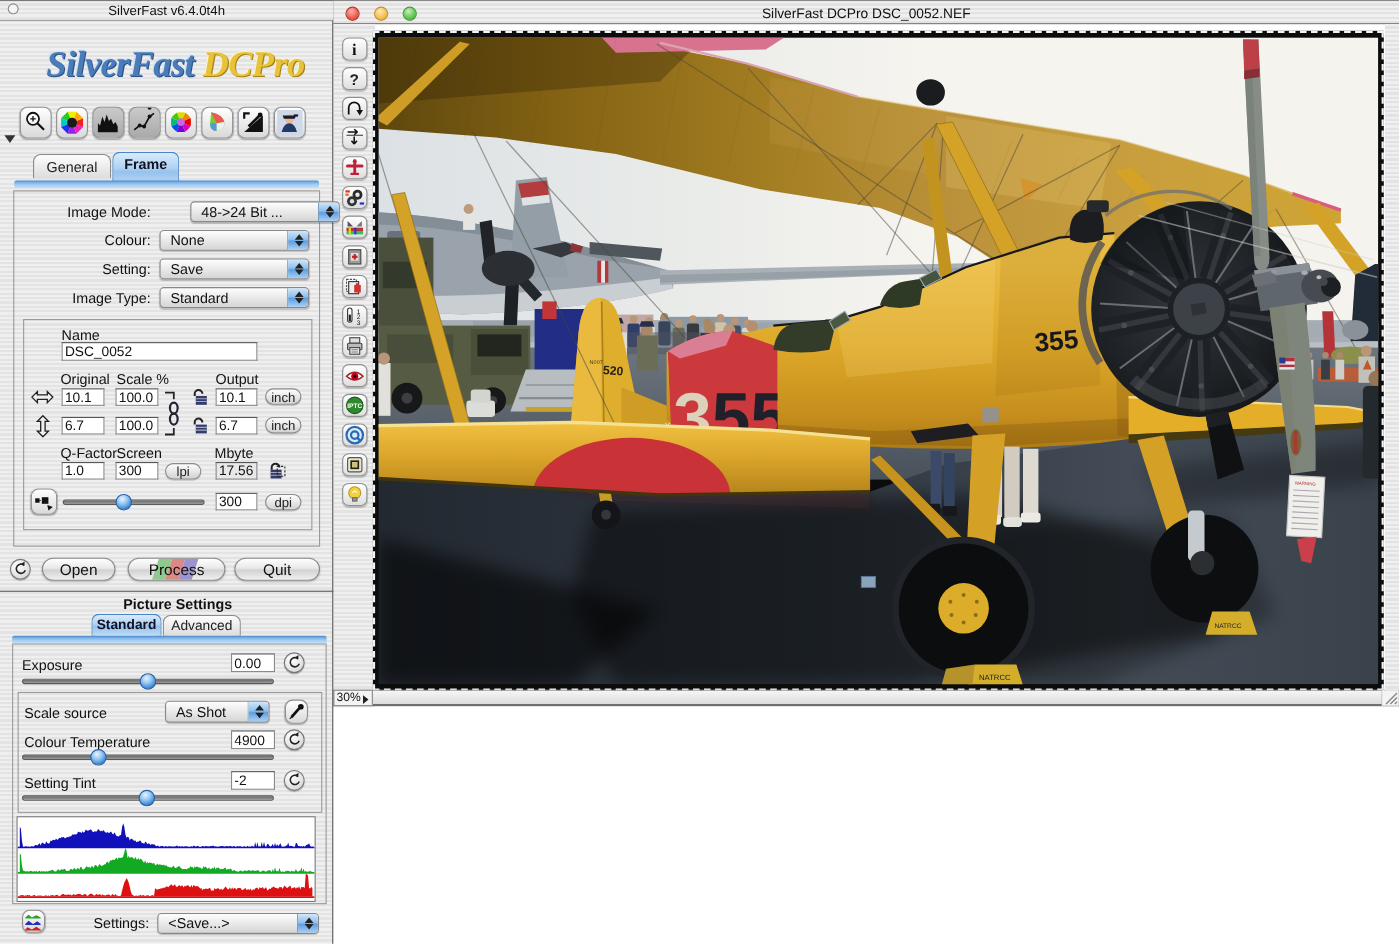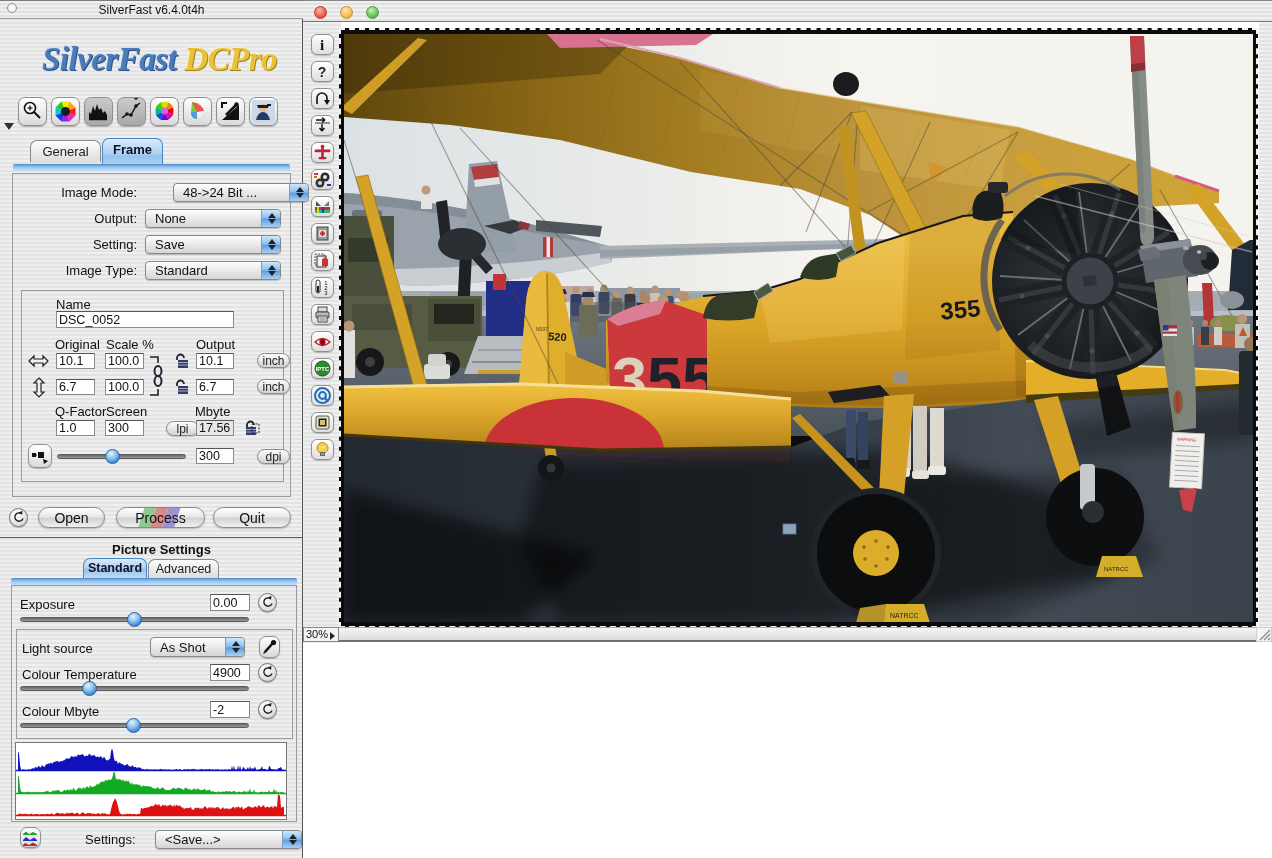--- a/index.html
+++ b/index.html
@@ -21,21 +21,21 @@
 .tab.active{background:linear-gradient(180deg,#d8ebfb 0%,#b0d2f3 45%,#96c2ed 55%,#bfdcf6 100%);border-color:#4a86c6;color:#112;font-weight:bold;}
 .bluebar{height:7px;background:linear-gradient(180deg,#4a86c6 0,#7fb2e8 2px,#a3cdf2 4px,#c4e0f8 7px);border-radius:2px;}
 .gbox{border:1px solid #9a9a9a;}
 .lbl{font-size:13px;color:#111;}
 .inp{border:1.5px solid #8a8a8a;border-top-color:#555;background:#fff;font-size:12.5px;color:#111;padding:1px 2px;font-family:"Liberation Sans",sans-serif;}
 .pop{border:1px solid #888;border-radius:4px;background:linear-gradient(180deg,#fefefe,#d5d5d5);position:absolute;box-shadow:0 1px 1px rgba(0,0,0,.2);}
 .pop .tx{position:absolute;left:9px;top:1px;font-size:13px;color:#111;}
 .pop .st{position:absolute;right:0;top:0;bottom:0;width:19px;border-left:1px solid #7a9ec4;border-radius:0 4px 4px 0;background:linear-gradient(180deg,#cfe6fb 0%,#8fc0ef 45%,#5d9fe2 55%,#a9d0f5 100%);}
 .pop .st:before{content:"";position:absolute;left:5.5px;top:3px;border-left:4px solid transparent;border-right:4px solid transparent;border-bottom:5px solid #222;}
 .pop .st:after{content:"";position:absolute;left:5.5px;bottom:3px;border-left:4px solid transparent;border-right:4px solid transparent;border-top:5px solid #222;}
-.unitbtn{border:1px solid #8a8a8a;border-radius:9px;background:linear-gradient(180deg,#fdfdfd,#d2d2d2);font-size:12px;color:#222;text-align:center;position:absolute;box-shadow:0 1px 1px rgba(0,0,0,.2);margin-left:16px;}
+.unitbtn{border:1px solid #8a8a8a;border-radius:9px;background:linear-gradient(180deg,#fdfdfd,#d2d2d2);font-size:12px;color:#222;text-align:center;position:absolute;box-shadow:0 1px 1px rgba(0,0,0,.2);}
 .rndbtn{border:1px solid #777;border-radius:50%;background:radial-gradient(circle at 35% 30%,#ffffff,#cfcfcf);position:absolute;box-shadow:0 1px 1px rgba(0,0,0,.3);}
 .aquabtn{border:1px solid #8a8a8a;border-radius:11px;background:linear-gradient(180deg,#ffffff 0%,#e8e8e8 45%,#d2d2d2 55%,#f0f0f0 100%);position:absolute;text-align:center;font-size:14px;color:#111;box-shadow:0 1px 2px rgba(0,0,0,.25);}
 .slider{position:absolute;height:5px;border-radius:3px;background:linear-gradient(180deg,#6a6a6a,#9a9a9a);border:1px solid #5a5a5a;}
 .sthumb{position:absolute;width:15px;height:15px;border-radius:50%;background:radial-gradient(circle at 40% 28%,#e8f4ff 0%,#8ec4f0 40%,#3c87d2 75%,#2a6ab2 100%);border:1px solid #2a62a8;}
 
 #mainwin{left:303px;top:0;width:969px;height:858px;background:#fff;}
 #mw-title{left:0;top:0;width:969px;height:22px;border-bottom:1px solid #777;border-top:1px solid #888;background:repeating-linear-gradient(180deg,#f0f0f0 0px,#f0f0f0 2px,#e2e2e2 2px,#e2e2e2 4px);}
 #mw-title .t{position:absolute;left:0;right:0;top:4px;text-align:center;font-size:12.5px;color:#111;}
 .tl{position:absolute;top:4.5px;width:13px;height:13px;border-radius:50%;}
 #tl-r{left:11px;background:radial-gradient(circle at 40% 30%,#ffb3a8,#ee5a4e 60%,#c33c31);border:0.5px solid #b0392e;}
@@ -47,20 +47,21 @@
 #bottombar{left:0;top:627px;width:998px;height:15px;background:linear-gradient(180deg,#f6f6f6,#dcdcdc);border-top:1px solid #aaa;border-bottom:2px solid #6f6f6f;text-decoration:underline;}
 #zoombox{position:absolute;left:0px;top:-1px;width:36px;height:15px;border:1px solid #888;background:#f4f4f4;font-size:11px;color:#111;padding-left:2px;}
 #zoombox:after{content:"";position:absolute;right:3px;top:4px;border-top:4px solid transparent;border-bottom:4px solid transparent;border-left:5px solid #222;}
 .hsep{position:absolute;background:#5a5a5a;}
 </style>
 </head>
 <body>
 
 <div id="mainwin" class="abs">
   <div id="mw-title" class="abs">
+    <div class="t">SilverFast DCPro DSC_0052.NEF</div>
     <div class="tl abs" id="tl-r"></div>
       <div class="tl abs" id="tl-y"></div>
       <div class="tl abs" id="tl-g"></div>
   </div>
   <div id="vstrip" class="abs pin">
     <div class="vbtn" style="top:12px;"><svg width="21" height="19">
           <text x="10" y="15" font-size="15" font-family="Liberation Serif" font-weight="bold" text-anchor="middle" fill="#111">i</text>
         </svg></div>
     <div class="vbtn" style="top:39px;"><svg width="21" height="19">
           <text x="10" y="15" font-size="14" font-weight="bold" text-anchor="middle" fill="#222">?</text>
@@ -612,21 +613,21 @@
   <div class="tab abs" style="left:30px;top:140px;width:71px;">General</div>
   <div class="tab active abs" style="left:102px;top:138px;width:61px;height:32px;">Frame</div>
   <div class="bluebar abs" style="left:13px;top:164px;width:277px;"></div>
   <div class="gbox abs" style="left:12px;top:173px;width:279px;height:324px;"></div>
 
   <div class="lbl abs" style="left:0;top:185px;width:137px;text-align:right;">Image Mode:</div>
   <div class="pop" style="left:145px;top:183px;width:136px;height:19px;margin-left:28px;">
       <span class="tx">48-&gt;24 Bit ...</span>
       <span class="st"></span>
     </div>
-  <div class="lbl abs" style="left:0;top:211px;width:137px;text-align:right;">Output:</div>
+  <div class="lbl abs" style="left:0;top:211px;width:137px;text-align:right;">Colour:</div>
   <div class="pop" style="left:145px;top:209px;width:136px;height:19px;">
       <span class="tx">None</span>
       <span class="st"></span>
     </div>
   <div class="lbl abs" style="left:0;top:237px;width:137px;text-align:right;">Setting:</div>
   <div class="pop" style="left:145px;top:235px;width:136px;height:19px;">
       <span class="tx">Save</span>
       <span class="st"></span>
     </div>
   <div class="lbl abs" style="left:0;top:263px;width:137px;text-align:right;">Image Type:</div>
@@ -720,39 +721,39 @@
   <div class="gbox abs" style="left:11px;top:585px;width:286px;height:237px;"></div>
   <div class="lbl abs" style="left:20px;top:597px;">Exposure</div>
   <input class="inp abs" style="left: 210px; top: 594px; width: 40px; height: 17px;" value="0.00">
   <div class="rndbtn" style="left:258px;top:593px;width:19px;height:19px;"><svg width="17" height="17" viewBox="0 0 17 17">
         <path d="M12 5 A4.2 4.2 0 1 0 13 9.5" fill="none" stroke="#222" stroke-width="1.4"></path>
         <path d="M12.5 1.5 L12 5.5 L8.5 4 Z" fill="#222"></path>
       </svg></div>
   <div class="slider" style="left:20px;top:617px;width:229px;"></div>
   <div class="sthumb" style="left:127px;top:612px;"></div>
   <div class="gbox abs" style="left:16px;top:629px;width:277px;height:110px;"></div>
-  <div class="lbl abs" style="left:22px;top:641px;">Light source</div>
+  <div class="lbl abs" style="left:22px;top:641px;">Scale source</div>
   <div class="pop" style="left:150px;top:637px;width:95px;height:20px;">
       <span class="tx" style="top:2px;">As Shot</span>
       <span class="st"></span>
     </div>
   <div class="tbtn abs" style="left:259px;top:636px;width:21px;height:22px;"><svg width="19" height="20" viewBox="0 0 19 20">
         <line x1="5" y1="15" x2="12" y2="7" stroke="#111" stroke-width="2.5"></line>
         <circle cx="13.5" cy="5.5" r="2.6" fill="#111"></circle>
         <line x1="3.5" y1="16.5" x2="5.5" y2="14.5" stroke="#111" stroke-width="1.2"></line>
       </svg></div>
   <div class="lbl abs" style="left:22px;top:667px;">Colour Temperature</div>
   <input class="inp abs" style="left: 210px; top: 664px; width: 40px; height: 17px;" value="4900">
   <div class="rndbtn" style="left:258px;top:663px;width:19px;height:19px;"><svg width="17" height="17" viewBox="0 0 17 17">
         <path d="M12 5 A4.2 4.2 0 1 0 13 9.5" fill="none" stroke="#222" stroke-width="1.4"></path>
         <path d="M12.5 1.5 L12 5.5 L8.5 4 Z" fill="#222"></path>
       </svg></div>
   <div class="slider" style="left:20px;top:686px;width:229px;"></div>
   <div class="sthumb" style="left:82px;top:681px;"></div>
-  <div class="lbl abs" style="left:22px;top:704px;">Colour Mbyte</div>
+  <div class="lbl abs" style="left:22px;top:704px;">Setting Tint</div>
   <input class="inp abs" style="left: 210px; top: 701px; width: 40px; height: 17px;" value="-2">
   <div class="rndbtn" style="left:258px;top:700px;width:19px;height:19px;"><svg width="17" height="17" viewBox="0 0 17 17">
         <path d="M12 5 A4.2 4.2 0 1 0 13 9.5" fill="none" stroke="#222" stroke-width="1.4"></path>
         <path d="M12.5 1.5 L12 5.5 L8.5 4 Z" fill="#222"></path>
       </svg></div>
   <div class="slider" style="left:20px;top:723px;width:229px;"></div>
   <div class="sthumb" style="left:126px;top:718px;"></div>
   <div class="abs" id="histobox" style="left:15px;top:742px;width:272px;height:78px;background:#fff;border:1px solid #777;"><svg width="270" height="76" viewBox="0 0 270 76">
         <path d="M2,27L2,8.6L3,10.4L4,21.7L5,27.0L6,26.7L7,26.6L8,26.3L9,27.0L10,26.6L11,27.0L12,26.7L13,26.1L14,26.7L15,26.3L16,25.2L17,25.2L18,25.7L19,24.5L20,23.5L21,25.6L22,23.1L23,23.2L24,24.0L25,24.4L26,21.7L27,23.3L28,23.8L29,23.5L30,21.0L31,21.5L32,20.6L33,20.5L34,20.8L35,19.2L36,20.7L37,19.8L38,18.7L39,19.0L40,17.9L41,18.4L42,17.7L43,19.3L44,18.5L45,17.9L46,18.2L47,17.4L48,17.5L49,16.7L50,15.3L51,15.8L52,15.4L53,15.6L54,15.2L55,12.9L56,13.5L57,13.4L58,14.5L59,12.6L60,14.1L61,13.2L62,11.2L63,12.1L64,12.2L65,11.8L66,11.2L67,11.3L68,12.9L69,13.5L70,12.6L71,12.8L72,13.0L73,10.8L74,11.1L75,12.9L76,12.0L77,12.9L78,11.5L79,13.0L80,13.8L81,14.0L82,13.3L83,14.4L84,13.7L85,13.0L86,14.8L87,15.6L88,13.6L89,15.3L90,16.9L91,17.3L92,17.5L93,16.3L94,16.1L95,8.5L96,5.3L97,8.6L98,15.4L99,18.6L100,17.6L101,18.2L102,21.1L103,19.3L104,19.7L105,20.5L106,21.6L107,20.8L108,22.7L109,22.0L110,22.2L111,21.0L112,21.5L113,23.6L114,23.1L115,24.3L116,22.3L117,22.7L118,24.6L119,23.7L120,24.0L121,25.5L122,24.0L123,24.8L124,24.4L125,25.1L126,26.6L127,25.7L128,26.2L129,27.0L130,26.1L131,26.3L132,25.9L133,27.0L134,26.5L135,26.2L136,26.9L137,26.3L138,26.6L139,26.4L140,26.6L141,26.7L142,26.5L143,26.7L144,26.1L145,25.7L146,27.0L147,26.1L148,26.8L149,26.5L150,26.3L151,27.0L152,26.4L153,26.6L154,26.4L155,27.0L156,26.8L157,26.9L158,26.4L159,26.9L160,25.7L161,26.2L162,27.0L163,26.2L164,26.1L165,27.0L166,26.9L167,27.0L168,26.0L169,26.3L170,26.7L171,26.0L172,26.3L173,26.6L174,26.5L175,26.3L176,26.2L177,26.2L178,25.6L179,26.7L180,26.4L181,26.8L182,26.9L183,26.5L184,26.5L185,26.1L186,26.0L187,26.4L188,26.8L189,26.3L190,26.4L191,26.0L192,26.7L193,26.1L194,26.1L195,27.0L196,26.4L197,26.0L198,27.0L199,26.8L200,26.1L201,26.8L202,26.2L203,26.5L204,27.0L205,26.9L206,26.1L207,27.0L208,26.9L209,25.9L210,26.9L211,26.5L212,27.0L213,25.8L214,26.5L215,27.0L216,22.4L217,26.9L218,22.5L219,27.0L220,26.0L221,27.0L222,22.3L223,26.9L224,22.3L225,26.4L226,26.9L227,24.1L228,24.4L229,26.1L230,26.8L231,25.8L232,24.1L233,26.9L234,23.1L235,26.4L236,24.5L237,26.3L238,25.0L239,23.6L240,26.5L241,27.0L242,26.5L243,26.7L244,25.7L245,25.7L246,22.8L247,26.4L248,25.8L249,26.1L250,26.3L251,27.0L252,27.0L253,23.1L254,23.6L255,26.0L256,26.1L257,26.6L258,26.1L259,26.9L260,25.9L261,26.9L262,25.6L263,24.9L264,24.7L265,23.7L266,26.2L267,27.0L268,26.2L268,27Z" fill="#1111bb"></path>
         <line x1="0" y1="27.5" x2="270" y2="27.5" stroke="#1111bb" stroke-width="1.5"></line>
@@ -760,17 +761,17 @@
         <line x1="0" y1="50.5" x2="270" y2="50.5" stroke="#11aa22" stroke-width="1.5"></line>
         <path d="M2,72L2,70.6L3,71.2L4,70.6L5,70.7L6,71.5L7,70.8L8,71.3L9,70.5L10,71.2L11,70.7L12,71.5L13,71.5L14,71.1L15,70.5L16,71.2L17,71.7L18,71.1L19,71.4L20,71.1L21,71.1L22,71.3L23,71.5L24,71.7L25,70.9L26,71.1L27,71.6L28,70.8L29,71.9L30,70.8L31,70.9L32,70.7L33,71.4L34,71.0L35,70.7L36,70.5L37,71.2L38,71.9L39,71.2L40,70.3L41,69.8L42,69.7L43,70.6L44,70.4L45,70.6L46,70.0L47,70.7L48,70.2L49,71.2L50,70.6L51,69.5L52,70.8L53,70.1L54,70.2L55,69.8L56,69.8L57,69.8L58,70.7L59,70.9L60,70.1L61,70.0L62,69.7L63,71.4L64,71.4L65,70.2L66,69.6L67,69.5L68,70.0L69,70.6L70,71.3L71,70.2L72,69.7L73,70.6L74,70.1L75,69.7L76,71.4L77,69.9L78,70.9L79,70.8L80,71.2L81,70.4L82,70.4L83,69.9L84,71.2L85,71.4L86,69.7L87,70.3L88,71.0L89,69.7L90,71.2L91,71.3L92,71.6L93,71.6L94,71.0L95,66.5L96,62.6L97,59.2L98,57.4L99,55.2L100,56.8L101,59.5L102,63.4L103,67.6L104,70.4L105,70.7L106,71.7L107,71.4L108,71.2L109,71.6L110,71.1L111,71.1L112,70.5L113,71.5L114,70.5L115,71.0L116,71.5L117,71.1L118,70.9L119,70.8L120,71.9L121,71.0L122,71.2L123,70.6L124,71.5L125,64.6L126,65.2L127,65.9L128,65.1L129,65.1L130,64.8L131,64.6L132,64.6L133,63.8L134,64.1L135,62.8L136,63.0L137,63.5L138,62.5L139,61.6L140,60.8L141,62.5L142,62.0L143,60.8L144,62.9L145,63.4L146,62.5L147,61.5L148,63.0L149,61.9L150,62.2L151,63.8L152,61.9L153,62.8L154,61.7L155,61.8L156,63.0L157,63.7L158,61.3L159,63.9L160,61.6L161,62.2L162,62.9L163,62.4L164,62.7L165,63.5L166,65.0L167,64.0L168,66.5L169,65.0L170,65.4L171,64.8L172,64.9L173,65.2L174,64.5L175,64.1L176,66.7L177,66.3L178,66.9L179,64.3L180,65.3L181,65.0L182,64.4L183,64.7L184,66.0L185,64.7L186,66.0L187,65.3L188,64.3L189,63.0L190,64.1L191,65.5L192,65.4L193,63.5L194,65.8L195,63.5L196,65.4L197,64.3L198,64.5L199,65.8L200,64.3L201,64.3L202,64.2L203,64.6L204,66.3L205,65.9L206,65.2L207,64.1L208,66.1L209,65.6L210,65.3L211,66.1L212,64.8L213,66.9L214,65.1L215,66.0L216,64.7L217,64.0L218,64.0L219,65.9L220,63.4L221,64.6L222,64.1L223,63.4L224,65.5L225,64.3L226,63.5L227,66.6L228,65.9L229,64.7L230,65.2L231,63.8L232,63.7L233,62.7L234,64.3L235,64.1L236,64.6L237,65.0L238,63.4L239,63.6L240,63.4L241,65.1L242,62.8L243,62.0L244,63.7L245,64.3L246,63.6L247,62.7L248,62.1L249,65.0L250,64.0L251,64.0L252,63.4L253,65.0L254,63.7L255,64.3L256,62.6L257,65.7L258,63.1L259,63.6L260,63.3L261,64.5L262,51.5L263,51.7L264,52.9L265,64.6L266,64.4L267,63.4L268,64.6L268,72Z" fill="#dd1111"></path>
         <line x1="0" y1="72.5" x2="270" y2="72.5" stroke="#dd1111" stroke-width="1.5"></line>
       </svg></div>
   <div class="tbtn abs" style="left:20px;top:827px;width:21px;height:21px;"><svg width="19" height="19" viewBox="0 0 19 19">
         <path d="M2 6 L5 3.5 L8 6 L12 4 L16 6 L16 7 L2 7 Z" fill="#2aa02a"></path>
         <path d="M2 12 L5 9 L9 12 L13 9.5 L16 12 L16 13 L2 13 Z" fill="#2233bb"></path>
         <path d="M2 17 L4 15 L8 17 L12 14.5 L16 17 L16 18 L2 18 Z" fill="#cc2222"></path>
       </svg></div>
   <div class="lbl abs" style="left:85px;top:832px;">Settings:</div>
-  <div class="pop" style="left:155px;top:830px;width:147px;height:19px;">
+  <div class="pop" style="left:143px;top:830px;width:147px;height:19px;">
       <span class="tx">&lt;Save...&gt;</span>
       <span class="st"></span>
     </div>
 </div>
 
 </body></html>

